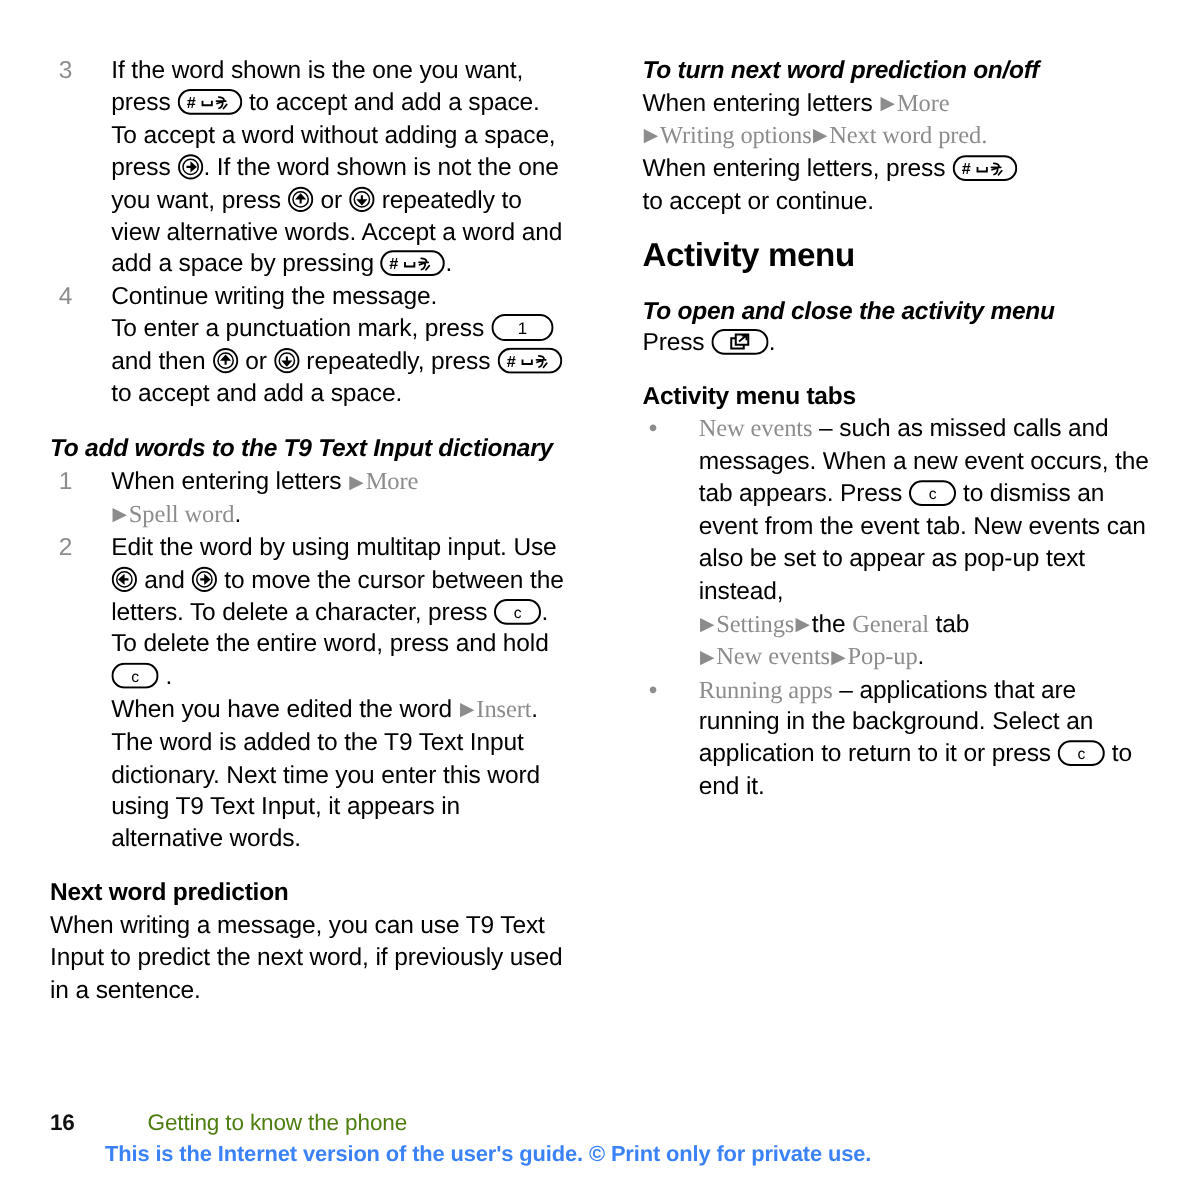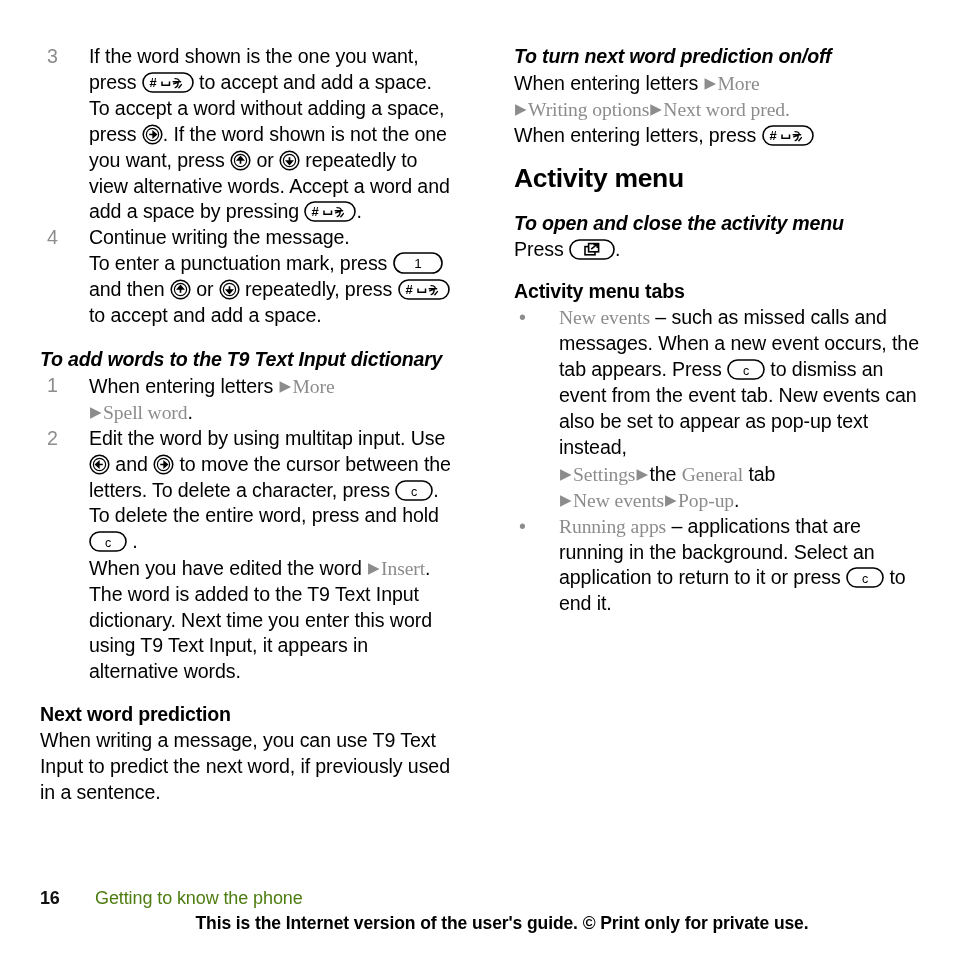--- a/index.html
+++ b/index.html
@@ -124,42 +124,42 @@
   
   .footer {
     position: absolute;
     left: 40px;
     bottom: 20px;
     width: 880px;
   }
   .footer-line1 {
     display: flex;
     align-items: center;
+    gap: 23px;
   }
   .pageno {
     font-size: 18px;
     font-weight: bold;
     color: #111111;
     width: 55px;
     flex: 0 0 55px;
     letter-spacing: -0.2px;
   }
   .crumb {
     font-size: 18px;
     color: #4d7c0f;
     letter-spacing: -0.1px;
   }
   .watermark {
     margin-top: 4px;
     margin-left: 44px;
     font-size: 17.5px;
     font-weight: bold;
-    color: #000000;
+    color: #3b82f6;
     letter-spacing: -0.1px;
-    text-align: center;
   }
 </style>
 </head>
 <body>
 
 <div class="page">
 
   <div class="columns">
 
     <div class="col">
@@ -248,21 +248,21 @@
     <div class="col">
 
       <div class="hd2" style="margin-top:0">To turn next word prediction on/off</div>
       <p class="p"><span>When entering letters </span><span class="arrow">▶</span><span class="menu">More</span><br><span class="arrow">▶</span><span class="menu">Writing options</span><span class="arrow">▶</span><span class="menu">Next word pred.</span></p>
 
       <p class="p"><span>When entering letters, press </span><span class="key"><svg width="52" height="21" viewBox="0 0 52 21">
               <rect x="1" y="1" width="50" height="19" rx="9.5" ry="9.5" fill="#fff" stroke="#000" stroke-width="1.6"></rect>
               <text x="11" y="15.4" font-family="&quot;Liberation Sans&quot;, sans-serif" font-size="13" font-weight="bold" text-anchor="middle" fill="#000">#</text>
               <path d="M20 9.5 L20 13.2 L27.5 13.2 L27.5 9.5" stroke="#000" stroke-width="1.5" fill="none"></path>
               <path d="M33 6.6 C37.5 6.6 38.4 9.6 35.4 10.6 L31.6 11.8 M31.2 9.8 L38.6 9.8 M36.2 10.3 C36.2 13.4 35.2 15 33.2 15.6 M39.4 12.6 L36.8 15.8" stroke="#000" stroke-width="1.4" fill="none" stroke-linecap="round"></path>
-            </svg></span><br></p>
+            </svg></span><br><span>to accept or continue.</span></p>
 
       <h1 class="hd1">Activity menu</h1>
 
       <div class="hd2">To open and close the activity menu</div>
       <p class="p"><span>Press </span><span class="key"><svg width="46" height="21" viewBox="0 0 46 21">
               <rect x="1" y="1" width="44" height="19" rx="9.5" ry="9.5" fill="#fff" stroke="#000" stroke-width="1.6"></rect>
               <rect x="16" y="7.6" width="10" height="8.2" fill="none" stroke="#000" stroke-width="1.6"></rect>
               <rect x="19.6" y="4.6" width="10" height="8.2" fill="#fff" stroke="#000" stroke-width="1.6"></rect>
               <path d="M22.2 10.2 L27.8 5.6 M24.4 5.4 L28.2 5.4 L28.2 9.1" stroke="#000" stroke-width="1.5" fill="none"></path>
             </svg></span><span>.</span></p>

